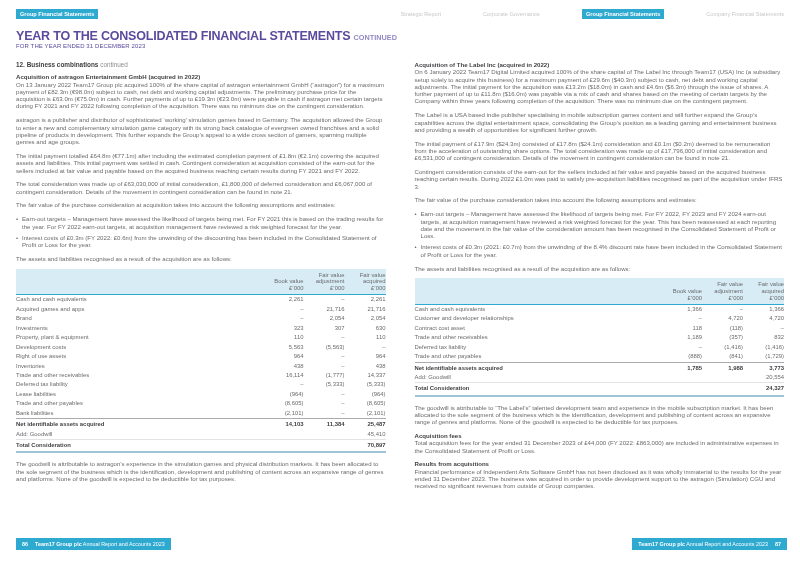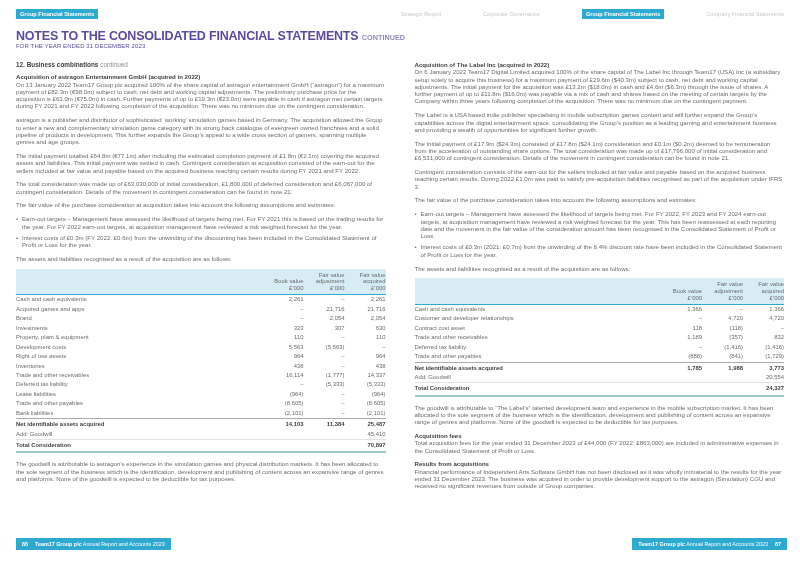--- a/index.html
+++ b/index.html
@@ -88,21 +88,21 @@
 <div class="page">
 
   <div class="top-badge">Group Financial Statements</div>
   <div class="top-nav">
       <span class="nav-item">Strategic Report</span>
       <span class="nav-item">Corporate Governance</span>
       <span class="nav-item active">Group Financial Statements</span>
       <span class="nav-item">Company Financial Statements</span>
     </div>
 
-  <h1 class="doc-title"><span>NOTES TO THE CONSOLIDATED FINANCIAL STATEMENTS</span> <span class="cont">CONTINUED</span></h1>
+  <h1 class="doc-title"><span>YEAR TO THE CONSOLIDATED FINANCIAL STATEMENTS</span> <span class="cont">CONTINUED</span></h1>
   <div class="doc-subtitle">FOR THE YEAR ENDED 31 DECEMBER 2023</div>
 
   <div class="columns">
 
     <div class="col">
       <div class="sec-head"><span class="b">12. Business combinations</span> <span class="cont2">continued</span></div>
       <h4>Acquisition of astragon Entertainment GmbH (acquired in 2022)</h4>
       <div>
           <p>On 13 January 2022 Team17 Group plc acquired 100% of the share capital of astragon entertainment GmbH (“astragon”) for a maximum payment of £82.3m (€98.0m) subject to cash, net debt and working capital adjustments. The preliminary purchase price for the acquisition is £63.0m (€75.0m) in cash. Further payments of up to £19.3m (€23.0m) were payable in cash if astragon met certain targets during FY 2021 and FY 2022 following completion of the acquisition. There was no minimum due on the contingent consideration.</p>
           <p>astragon is a publisher and distributor of sophisticated ‘working’ simulation games based in Germany. The acquisition allowed the Group to enter a new and complementary simulation game category with its strong back catalogue of evergreen owned franchises and a solid pipeline of products in development. This further expands the Group’s appeal to a wide cross section of gamers, spanning multiple genres and age groups.</p>

